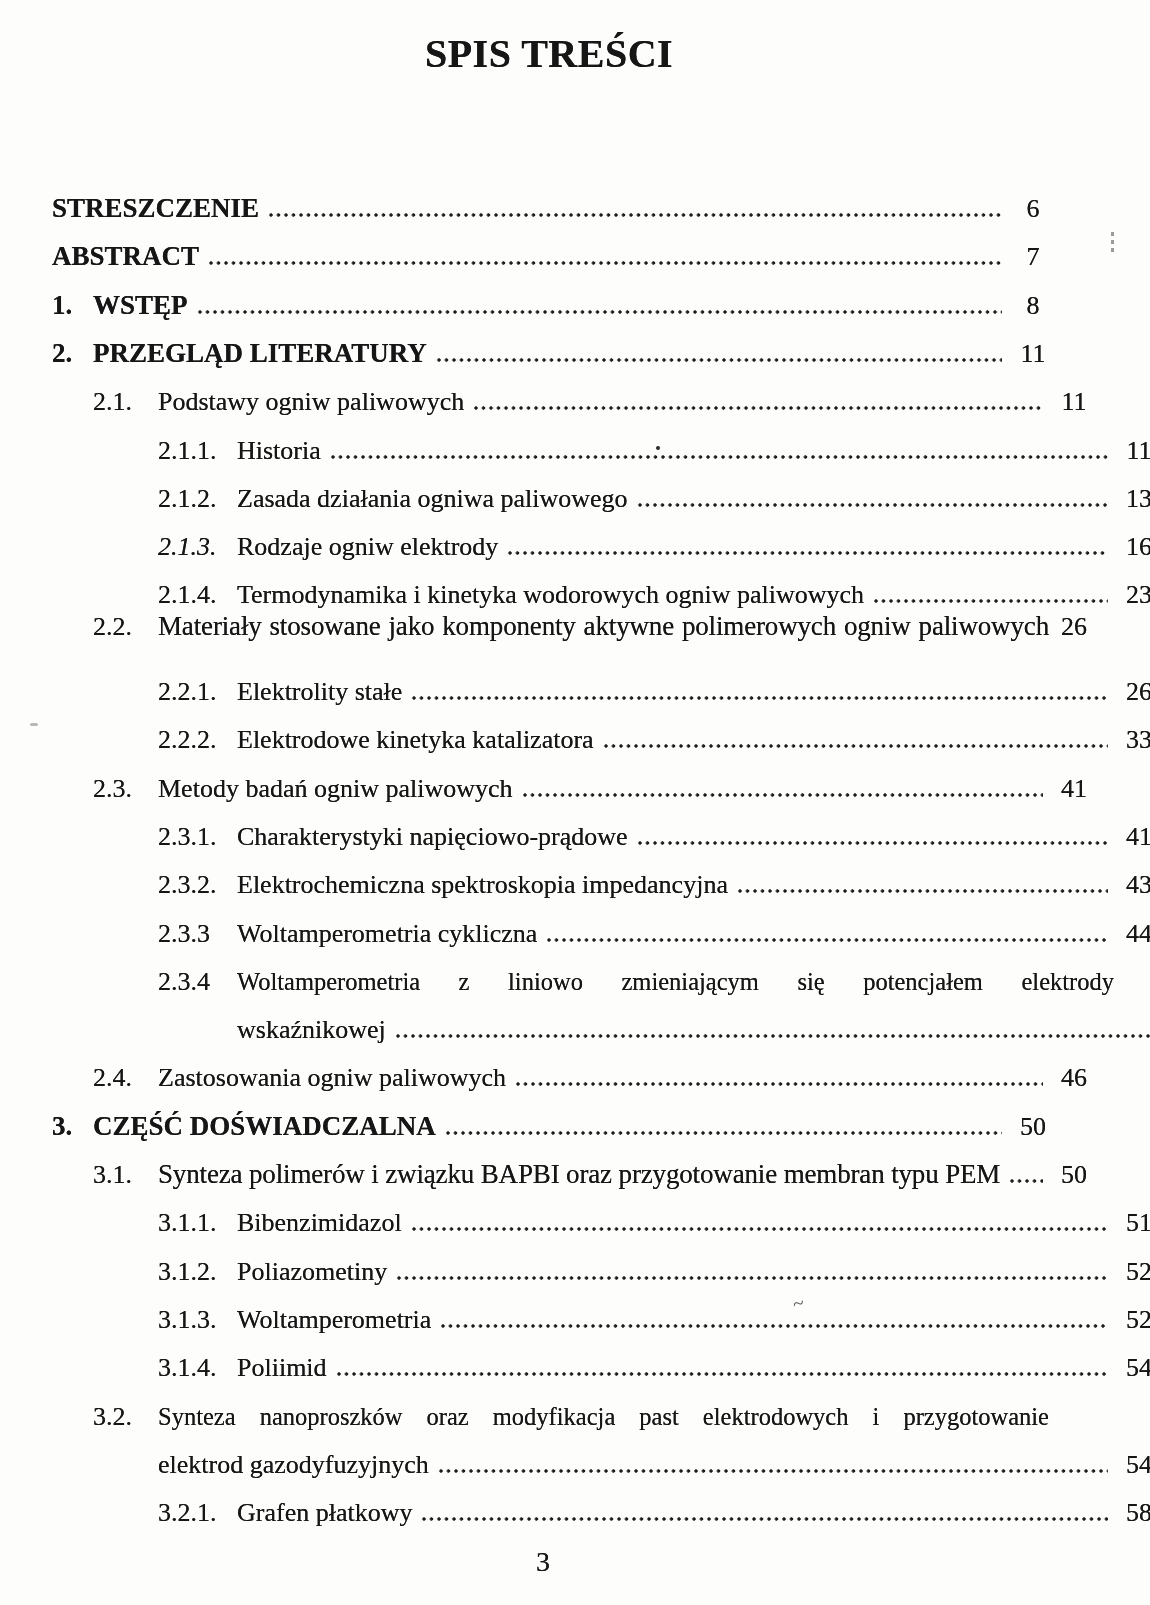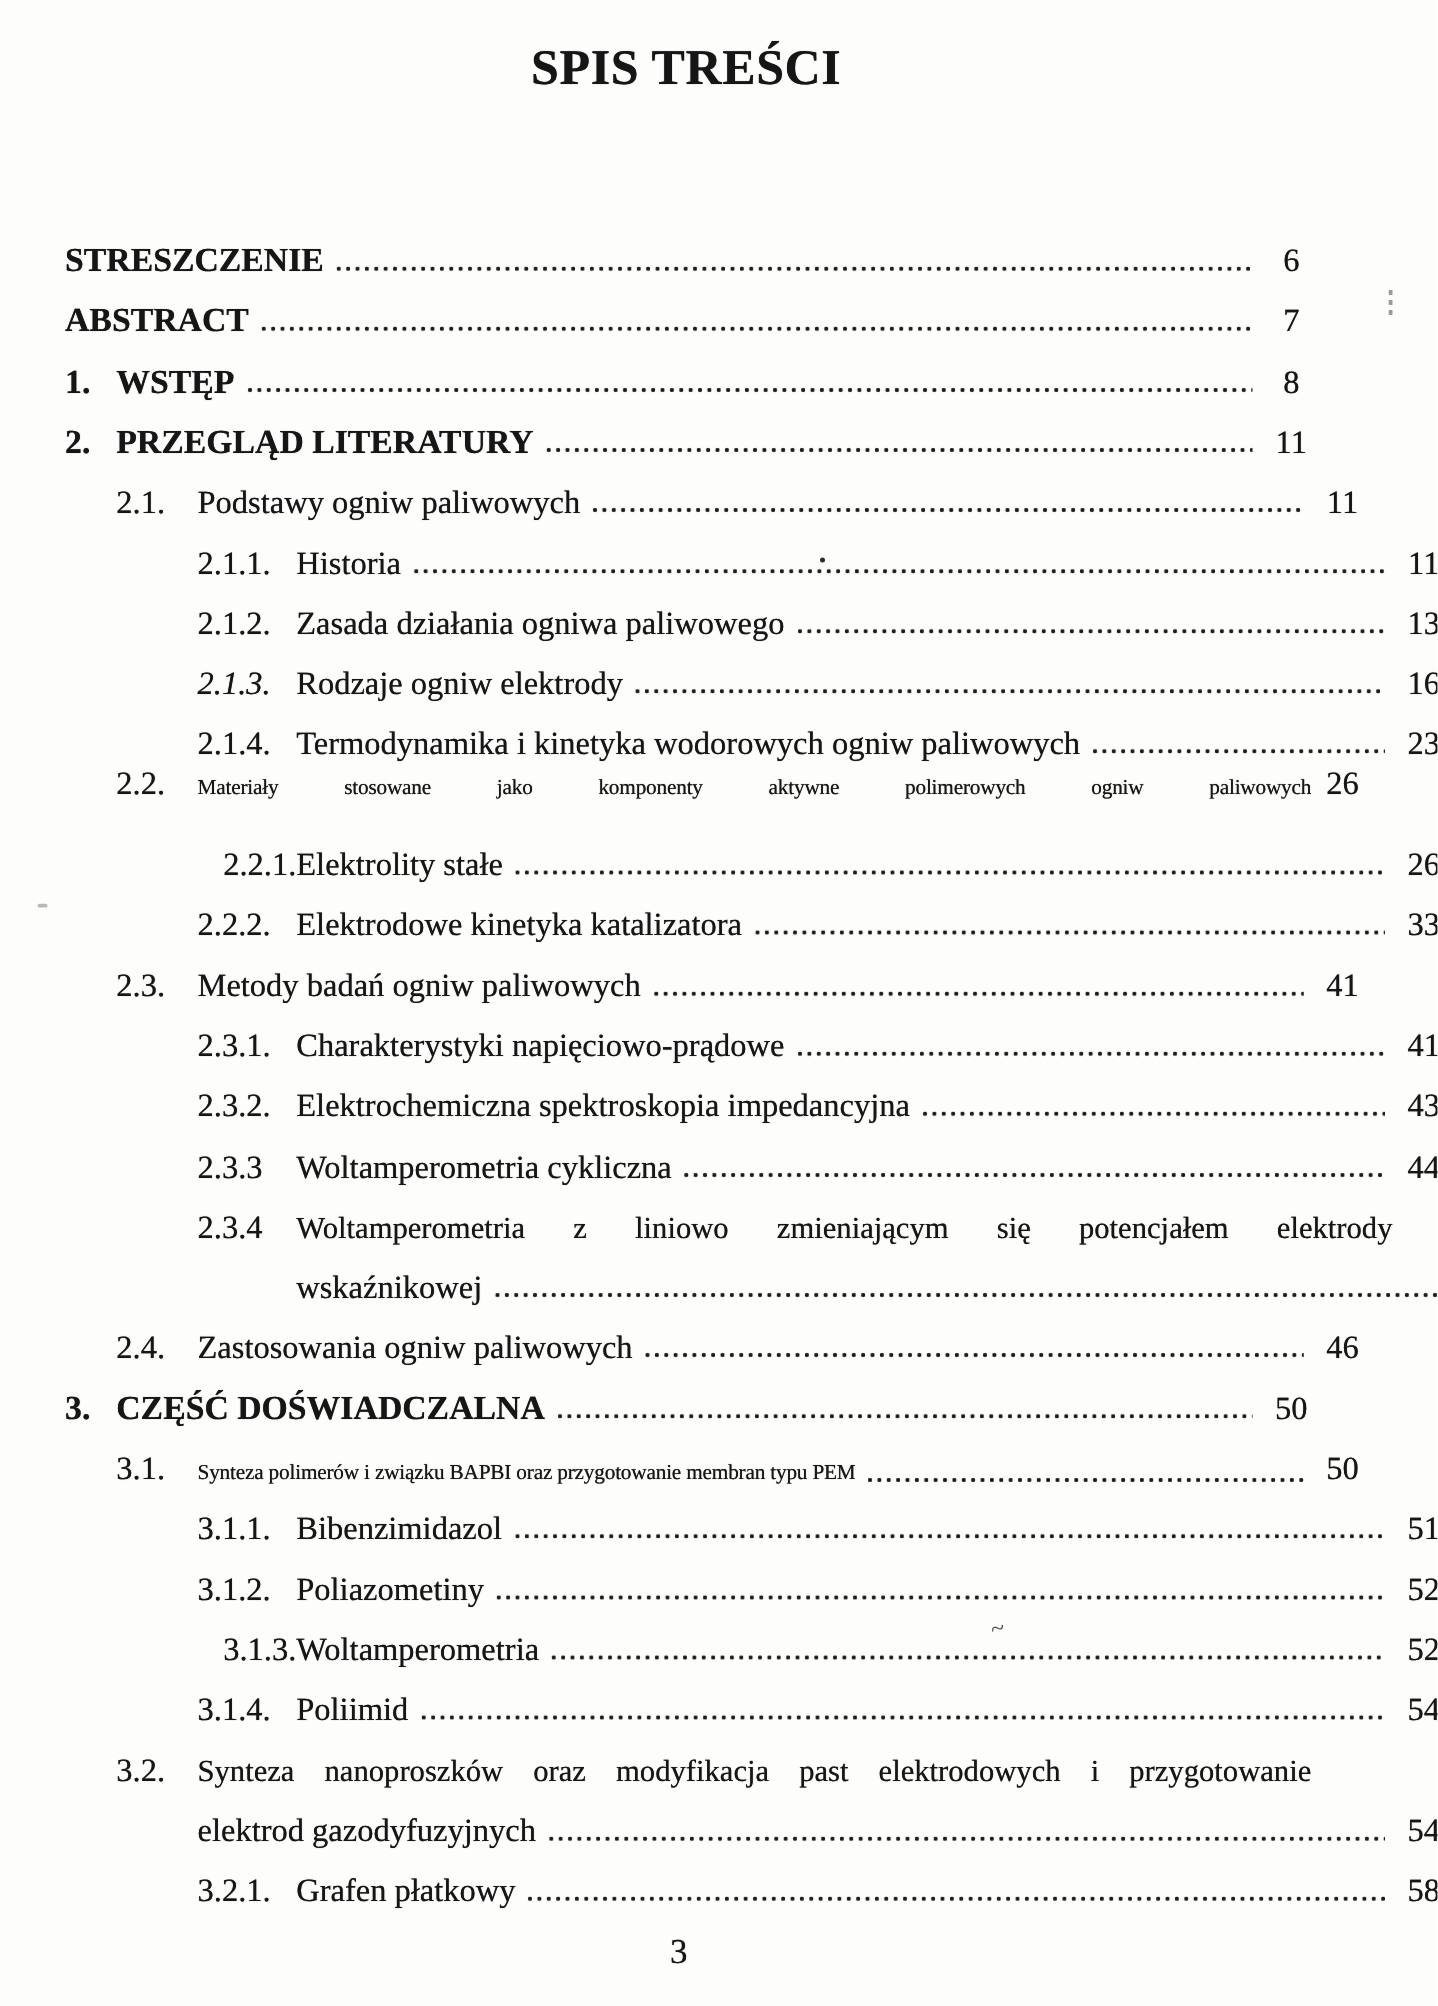--- a/index.html
+++ b/index.html
@@ -56,21 +56,21 @@
     flex: 0 0 auto;
   }
   .label.grow {
     flex: 1 1 auto;
     white-space: normal;
     text-align: justify;
     text-align-last: justify;
     font-size: 24.5px;
   }
   .label.condensed {
-    font-size: 17px;
+    font-size: 27px;
     letter-spacing: -0.15px;
   }
   .leader {
     flex: 1 1 auto;
     align-self: flex-end;
     height: 6px;
     margin: 0 6px 6px 9px;
     background-image: radial-gradient(circle at 3px 3px, #1c1c1c 1.45px, rgba(0,0,0,0) 1.95px);
     background-size: 7.5px 6px;
     background-repeat: repeat-x;
@@ -189,21 +189,21 @@
         <span class="label">Termodynamika i kinetyka wodorowych ogniw paliwowych</span>
         <span class="leader"></span>
         <span class="page-num">23</span>
       </div>
       <div class="row" style="top: 611px; padding-left: 41px;">
         <span class="num" style="width: 65px;">2.2.</span>
         <span class="label condensed grow">Materiały stosowane jako komponenty aktywne polimerowych ogniw paliwowych</span>
         <span class="page-num">26</span>
       </div>
       <div class="row" style="top: 676px; padding-left: 106px;">
-        <span class="num" style="width: 79px; text-align: right;">2.2.1.</span>
+        <span class="num" style="width: 79px;">2.2.1.</span>
         <span class="label">Elektrolity stałe</span>
         <span class="leader"></span>
         <span class="page-num">26</span>
       </div>
       <div class="row" style="top: 724.3px; padding-left: 106px;">
         <span class="num" style="width: 79px;">2.2.2.</span>
         <span class="label">Elektrodowe kinetyka katalizatora</span>
         <span class="leader"></span>
         <span class="page-num">33</span>
       </div>
@@ -264,21 +264,21 @@
         <span class="leader"></span>
         <span class="page-num">51</span>
       </div>
       <div class="row" style="top: 1255.6px; padding-left: 106px;">
         <span class="num" style="width: 79px;">3.1.2.</span>
         <span class="label">Poliazometiny</span>
         <span class="leader"></span>
         <span class="page-num">52</span>
       </div>
       <div class="row" style="top: 1303.9px; padding-left: 106px;">
-        <span class="num" style="width: 79px; text-align: right;">3.1.3.</span>
+        <span class="num" style="width: 79px;">3.1.3.</span>
         <span class="label">Woltamperometria</span>
         <span class="leader"></span>
         <span class="page-num">52</span>
       </div>
       <div class="row" style="top: 1352.2px; padding-left: 106px;">
         <span class="num" style="width: 79px;">3.1.4.</span>
         <span class="label">Poliimid</span>
         <span class="leader"></span>
         <span class="page-num">54</span>
       </div>

